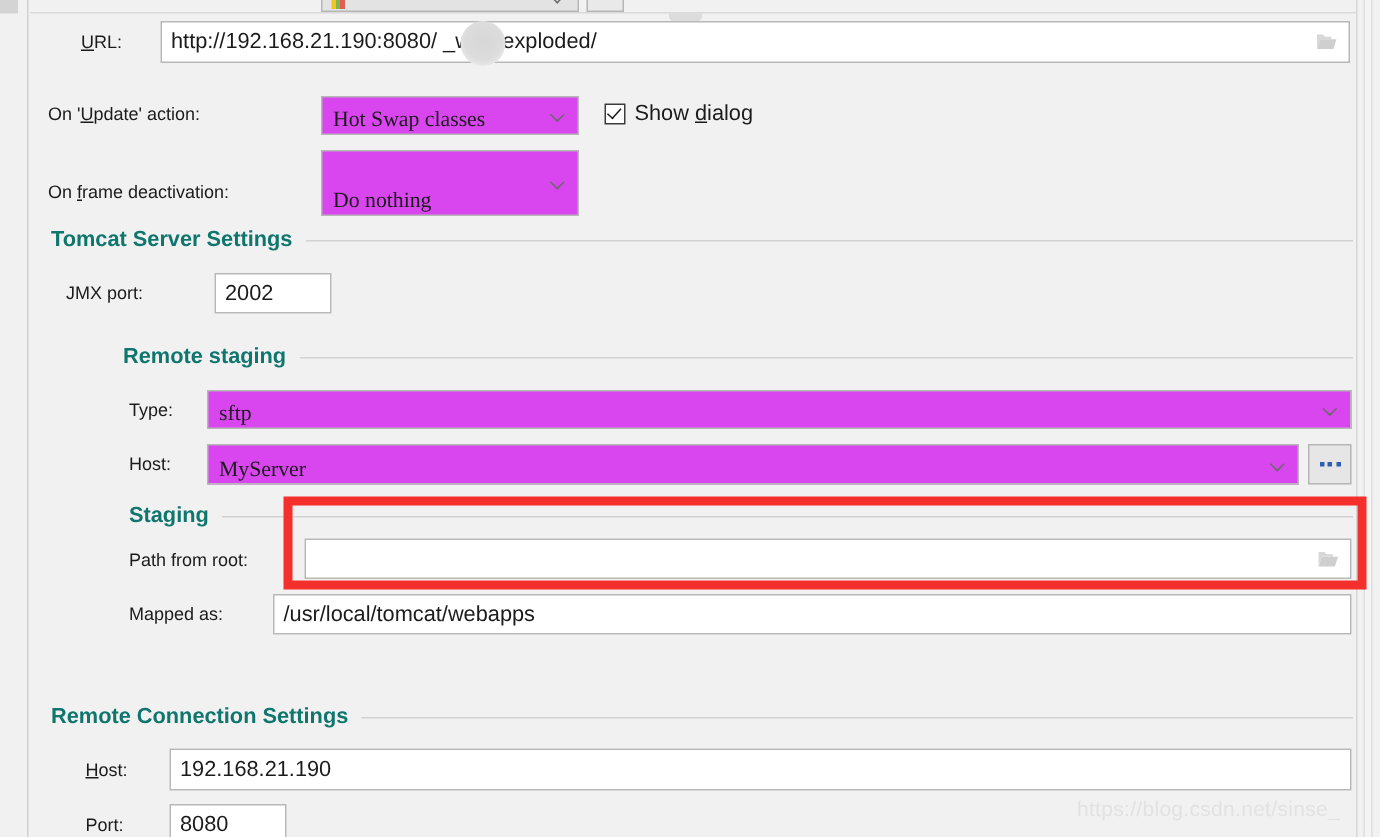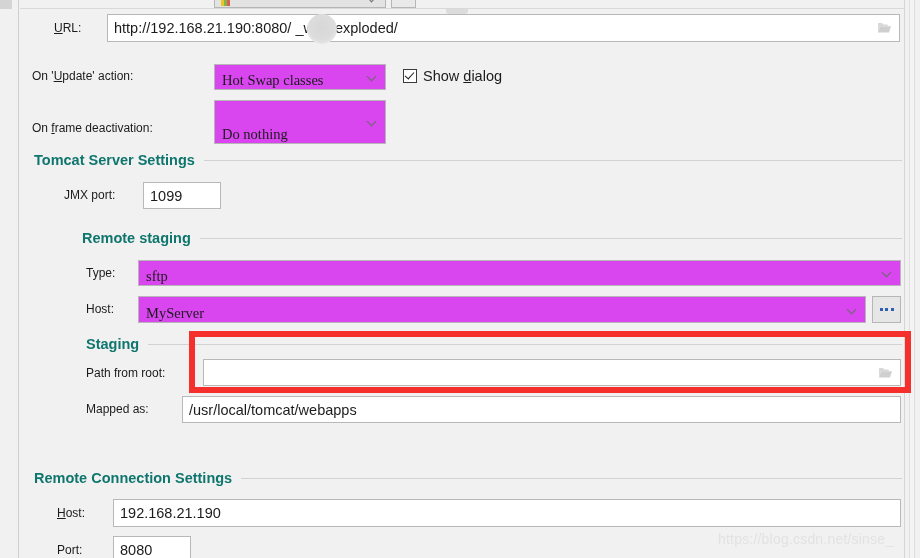--- a/index.html
+++ b/index.html
@@ -291,23 +291,23 @@
   <div class="combo" style="left:214px; top:100px; width:172px; height:44px;">
     <span>Do nothing</span>
     <span class="chev"></span>
   </div>
 
   <div class="group" style="left:34px; top:152px; width:868px;">
     <span class="gtitle">Tomcat Server Settings</span>
     <span class="gline"></span>
   </div>
 
-  <div class="lbl" style="left:64px; top:189px;">JMX port:</div>
+  <div class="lbl" style="left:44px; top:189px;">JMX port:</div>
   <div class="textfield" style="left:143px; top:182px; width:78px; height:27px;">
-    <span>1099</span>
+    <span>2002</span>
   </div>
 
   <div class="group" style="left:82px; top:230px; width:820px;">
     <span class="gtitle">Remote staging</span>
     <span class="gline"></span>
   </div>
 
   <div class="lbl" style="left:86px; top:267px;">Type:</div>
   <div class="combo" style="left:138px; top:260px; width:763px; height:26px;">
     <span>sftp</span>

